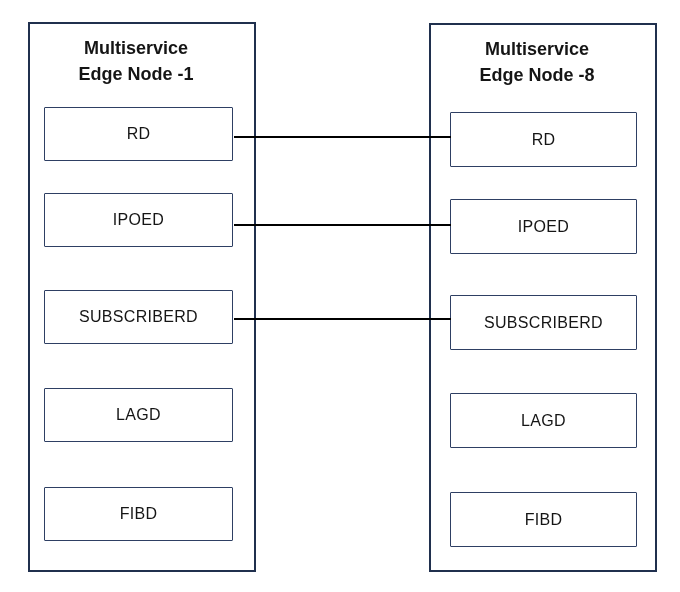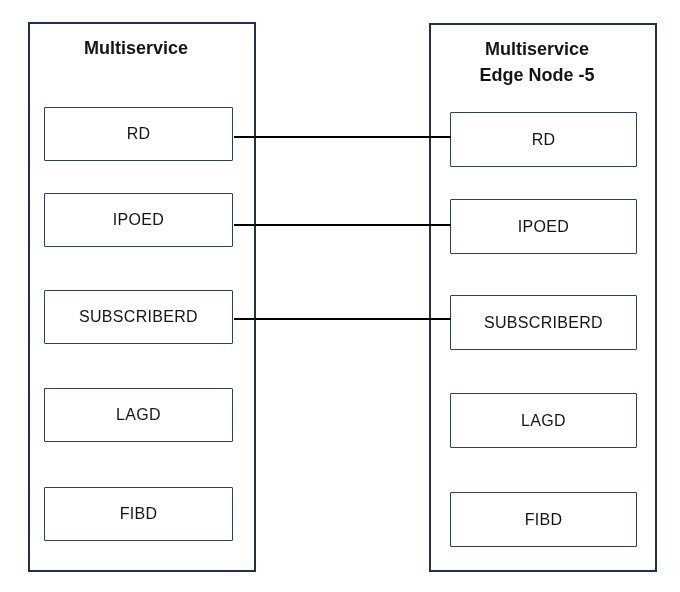--- a/index.html
+++ b/index.html
@@ -66,32 +66,33 @@
   .c3{top:318px;}
 </style>
 </head>
 <body>
 
 <div class="canvas">
 
   <div class="node node1">
     <div class="node-title">
       <div>Multiservice</div>
+      <div>Edge Node -1</div>
     </div>
     <div class="module m1">RD</div>
     <div class="module m2">IPOED</div>
     <div class="module m3">SUBSCRIBERD</div>
     <div class="module m4">LAGD</div>
     <div class="module m5">FIBD</div>
   </div>
 
   <div class="node node2">
     <div class="node-title">
       <div>Multiservice</div>
-      <div>Edge Node -5</div>
+      <div>Edge Node -8</div>
     </div>
     <div class="module m1">RD</div>
     <div class="module m2">IPOED</div>
     <div class="module m3">SUBSCRIBERD</div>
     <div class="module m4">LAGD</div>
     <div class="module m5">FIBD</div>
   </div>
 
   <div class="connector c1"></div>
   <div class="connector c2"></div>

